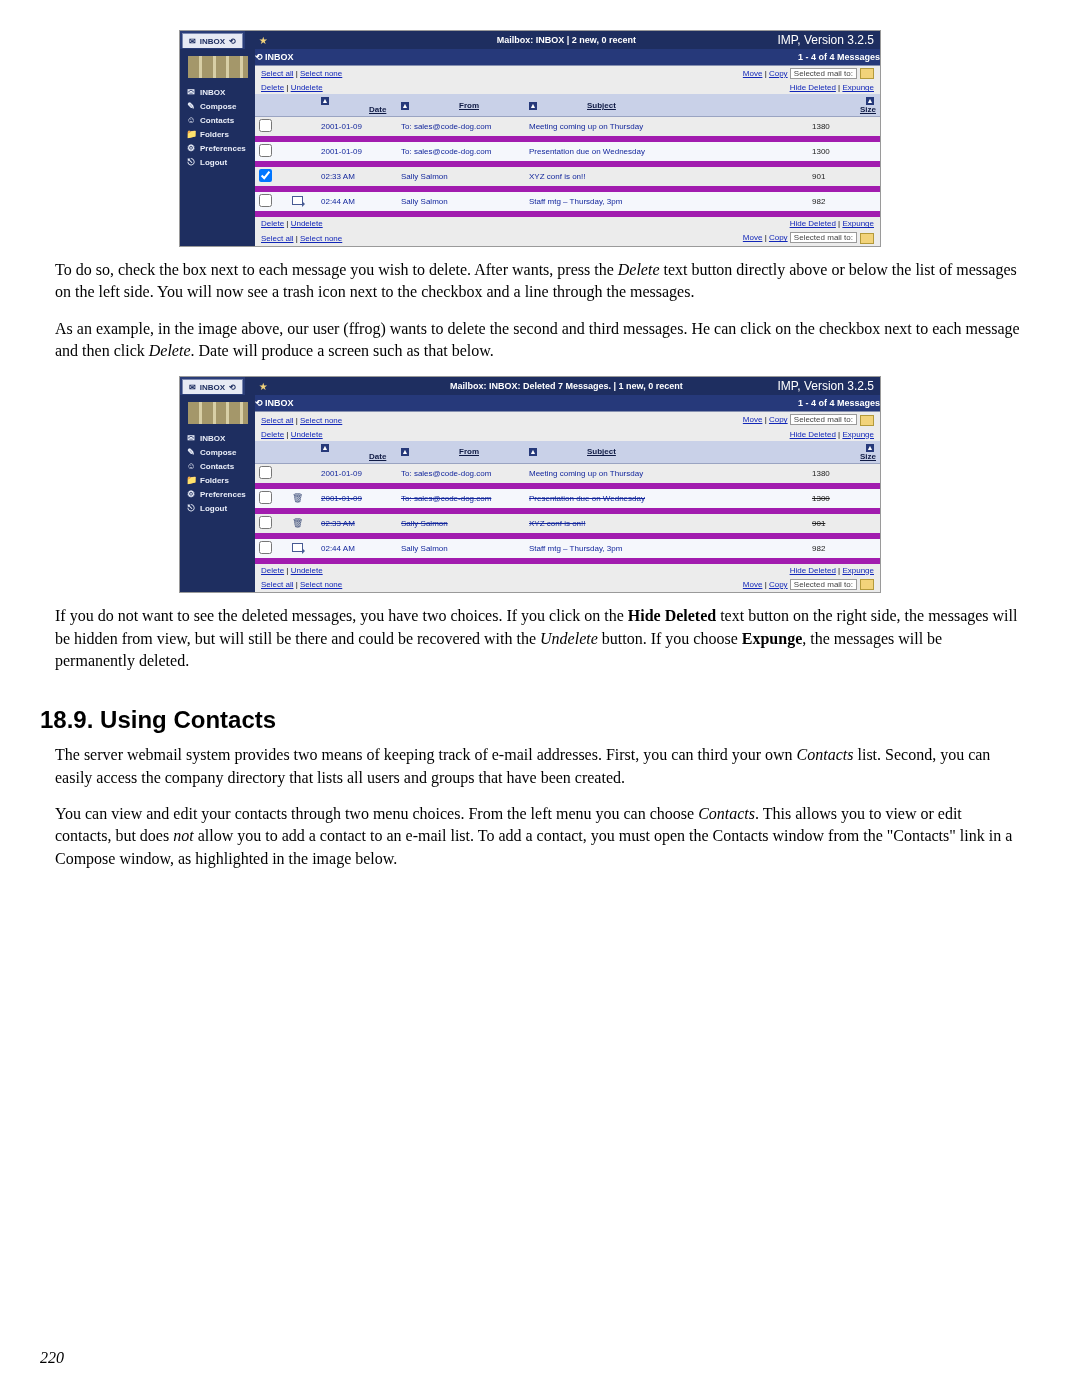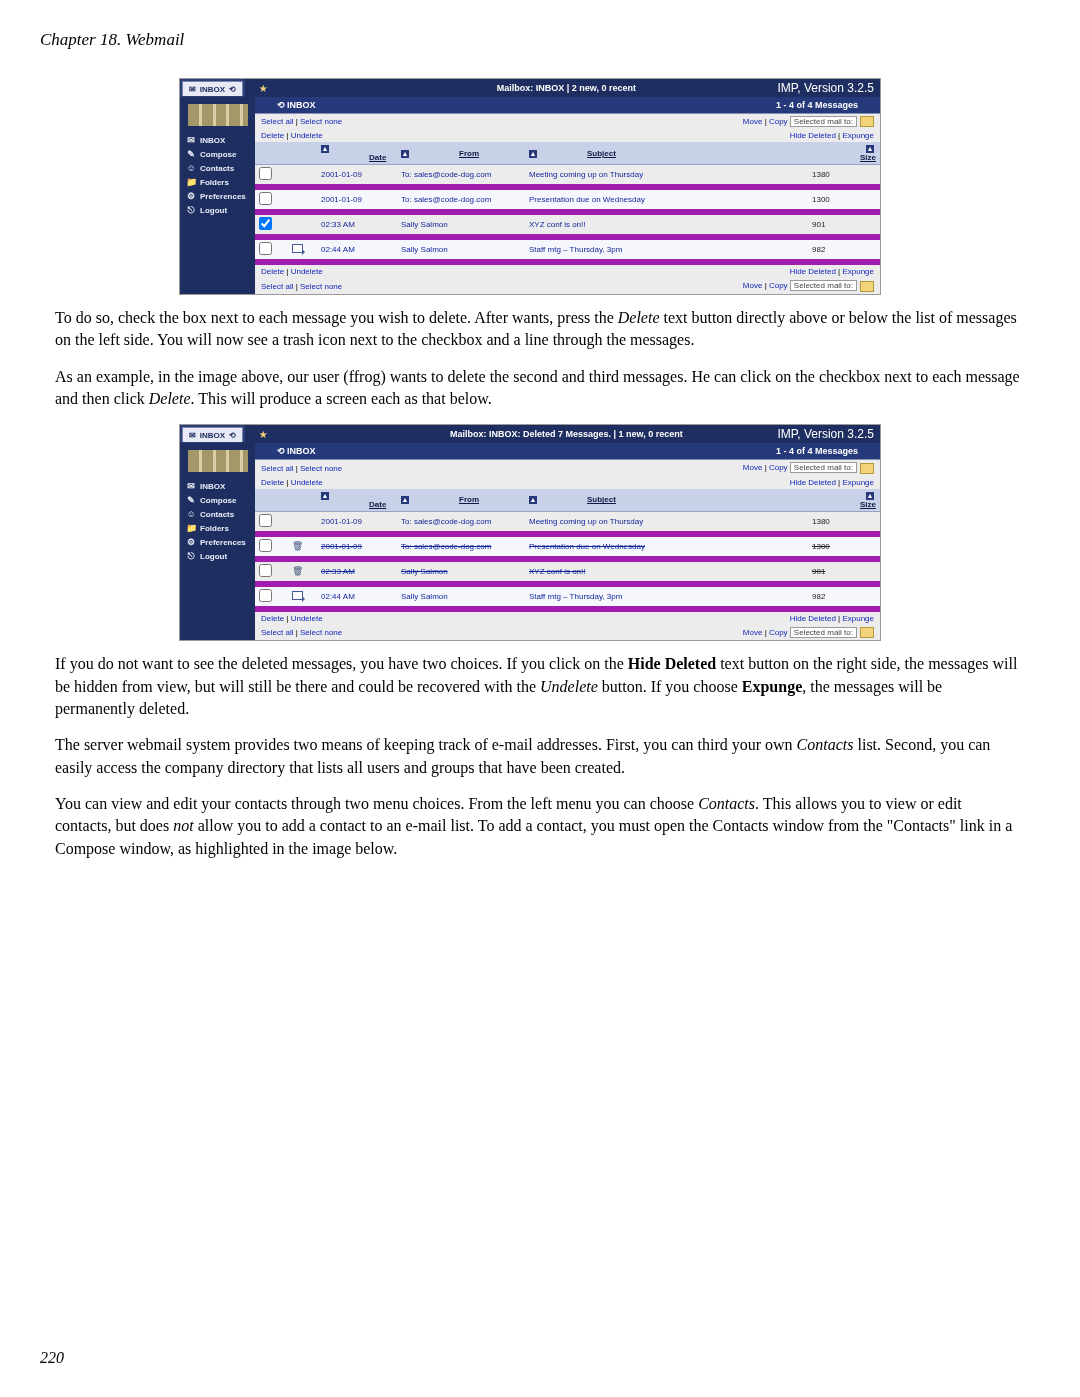--- a/index.html
+++ b/index.html
@@ -150,25 +150,26 @@
     color: #000;
   }
   .wm-bluebar {
     background: #26397a;
     color: #fff;
     display: flex;
     justify-content: space-between;
     align-items: center;
     font-size: 9px;
     font-weight: bold;
-    padding: 3px 22px;
+    padding: 3px 0;
     border-bottom: 1px solid #8690b0;
   }
   .wm-link {
     color: #1227b8;
+    text-decoration: underline;
     font-size: 8px;
     cursor: pointer;
   }
   .wm-rowbar {
     display: flex;
     justify-content: space-between;
     align-items: center;
     padding: 2px 6px;
     font-size: 8px;
     background: #ececec;
@@ -244,21 +245,20 @@
     border-left: 3px solid #475a93;
     border-top: 3px solid transparent;
     border-bottom: 3px solid transparent;
   }
   .th-underline { text-decoration: underline; padding-left: 48px; }
 </style>
 </head>
 <body>
 
 <div class="page">
-  <div class="chapter-header">Chapter 18. Webmail</div>
 
   <div class="figure-wrap">
     <div class="webmail"><div class="wm-top">
           <div class="wm-tab-wrap"><div class="wm-tab">
               <span>✉</span>
               <span>INBOX</span>
               <span>⟲</span>
             </div></div>
           <div class="wm-top-sep"></div>
           <div class="wm-top-help">
@@ -363,21 +363,21 @@
             </div>
           </div>
         </div></div>
   </div>
 
   <p class="body-text">
     <span>To do so, check the box next to each message you wish to delete. After wants, press the </span><span class="term-it">Delete</span><span> text button directly above or below the list of messages on the left side. You will now see a trash icon next to the checkbox and a line through the messages.</span>
   </p>
 
   <p class="body-text">
-    <span>As an example, in the image above, our user (ffrog) wants to delete the second and third messages. He can click on the checkbox next to each message and then click </span><span class="term-it">Delete</span><span>. This will produce a screen each as that below.</span>
+    <span>As an example, in the image above, our user (ffrog) wants to delete the second and third messages. He can click on the checkbox next to each message and then click </span><span class="term-it">Delete</span><span>. Date will produce a screen such as that below.</span>
   </p>
 
   <div class="figure-wrap">
     <div class="webmail"><div class="wm-top">
           <div class="wm-tab-wrap"><div class="wm-tab">
               <span>✉</span>
               <span>INBOX</span>
               <span>⟲</span>
             </div></div>
           <div class="wm-top-sep"></div>
@@ -482,20 +482,21 @@
               <div><span class="wm-link">Move</span> | <span class="wm-link">Copy</span>  <span class="wm-dest-select">Selected mail to:</span><span class="wm-folder-ico"></span></div>
             </div>
           </div>
         </div></div>
   </div>
 
   <p class="body-text">
     <span>If you do not want to see the deleted messages, you have two choices. If you click on the </span><span class="term-bd">Hide Deleted</span><span> text button on the right side, the messages will be hidden from view, but will still be there and could be recovered with the </span><span class="term-it">Undelete</span><span> button. If you choose </span><span class="term-bd">Expunge</span><span>, the messages will be permanently deleted.</span>
   </p>
 
+  <h2 class="section-heading">18.9. Using Contacts</h2>
 
   <p class="body-text">
     <span>The server webmail system provides two means of keeping track of e-mail addresses. First, you can third your own </span><span class="term-it">Contacts</span><span> list. Second, you can easily access the company directory that lists all users and groups that have been created.</span>
   </p>
 
   <p class="body-text">
     <span>You can view and edit your contacts through two menu choices. From the left menu you can choose </span><span class="term-it">Contacts</span><span>. This allows you to view or edit contacts, but does </span><span class="term-it">not</span><span> allow you to add a contact to an e-mail list. To add a contact, you must open the Contacts window from the "Contacts" link in a Compose window, as highlighted in the image below.</span>
   </p>
 
   <div class="page-number">220</div>

